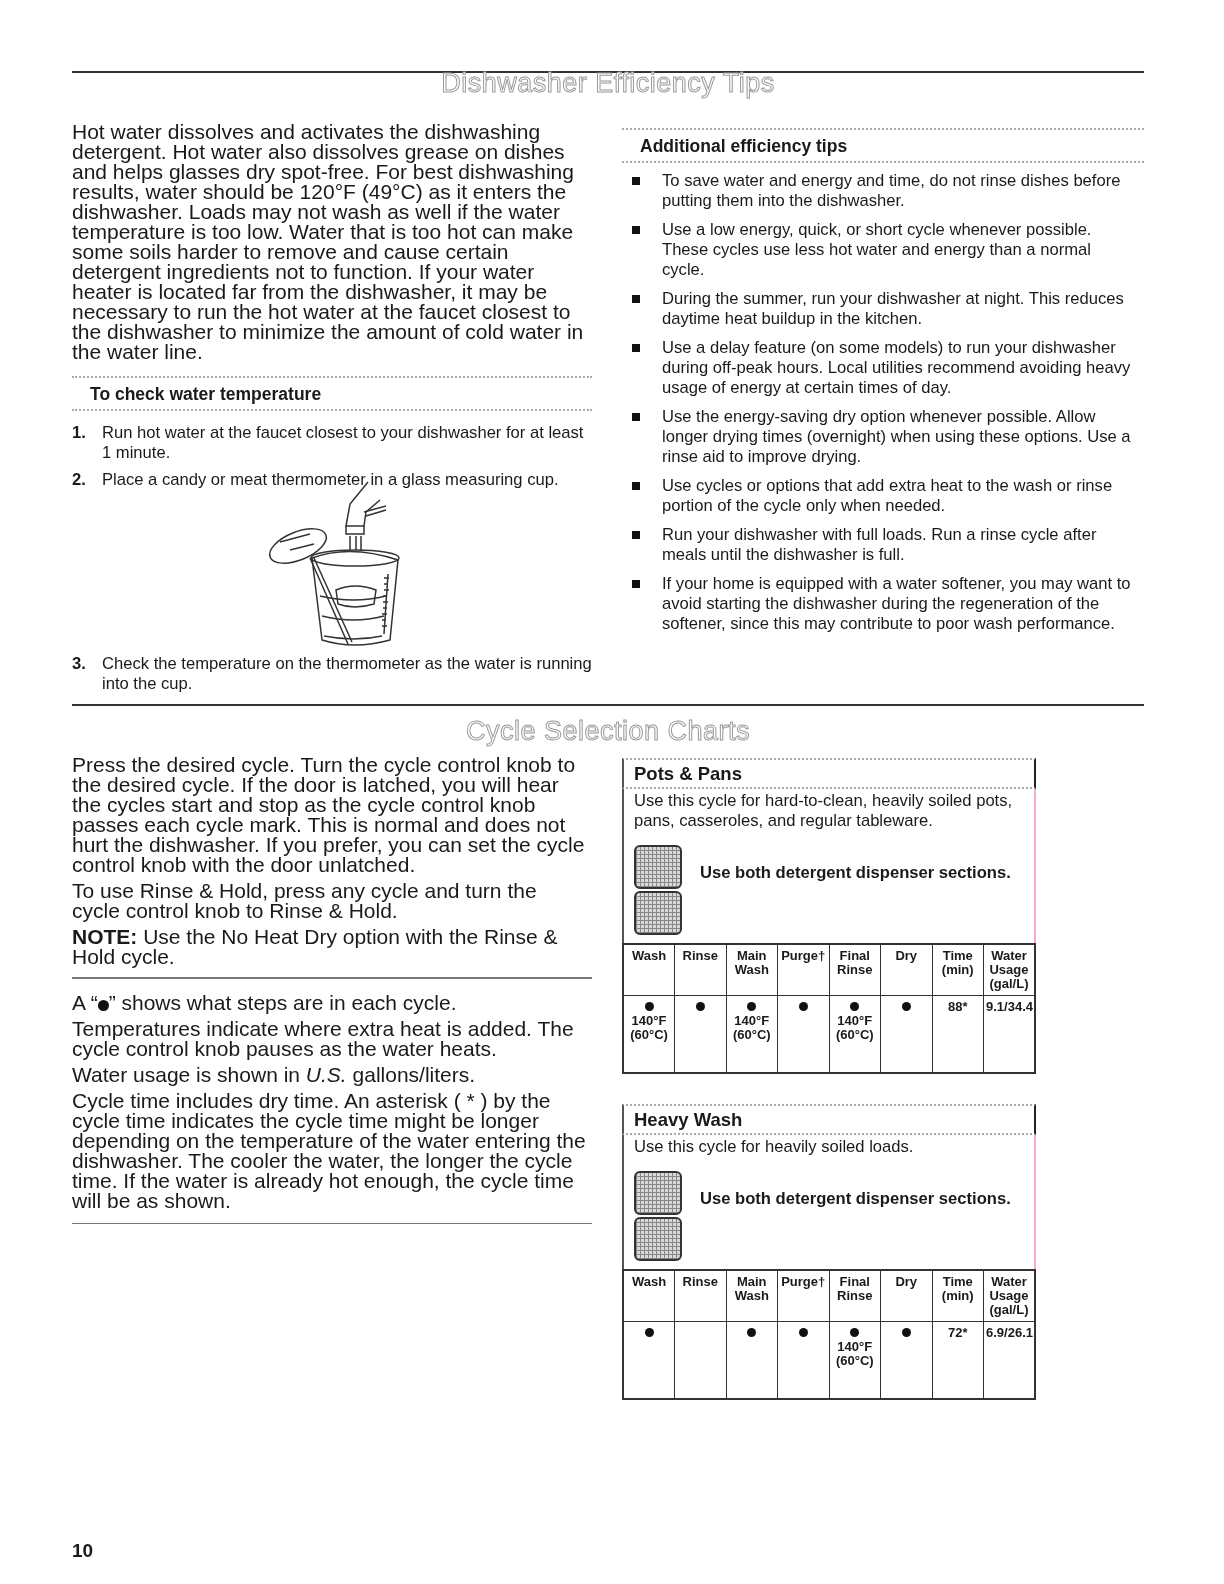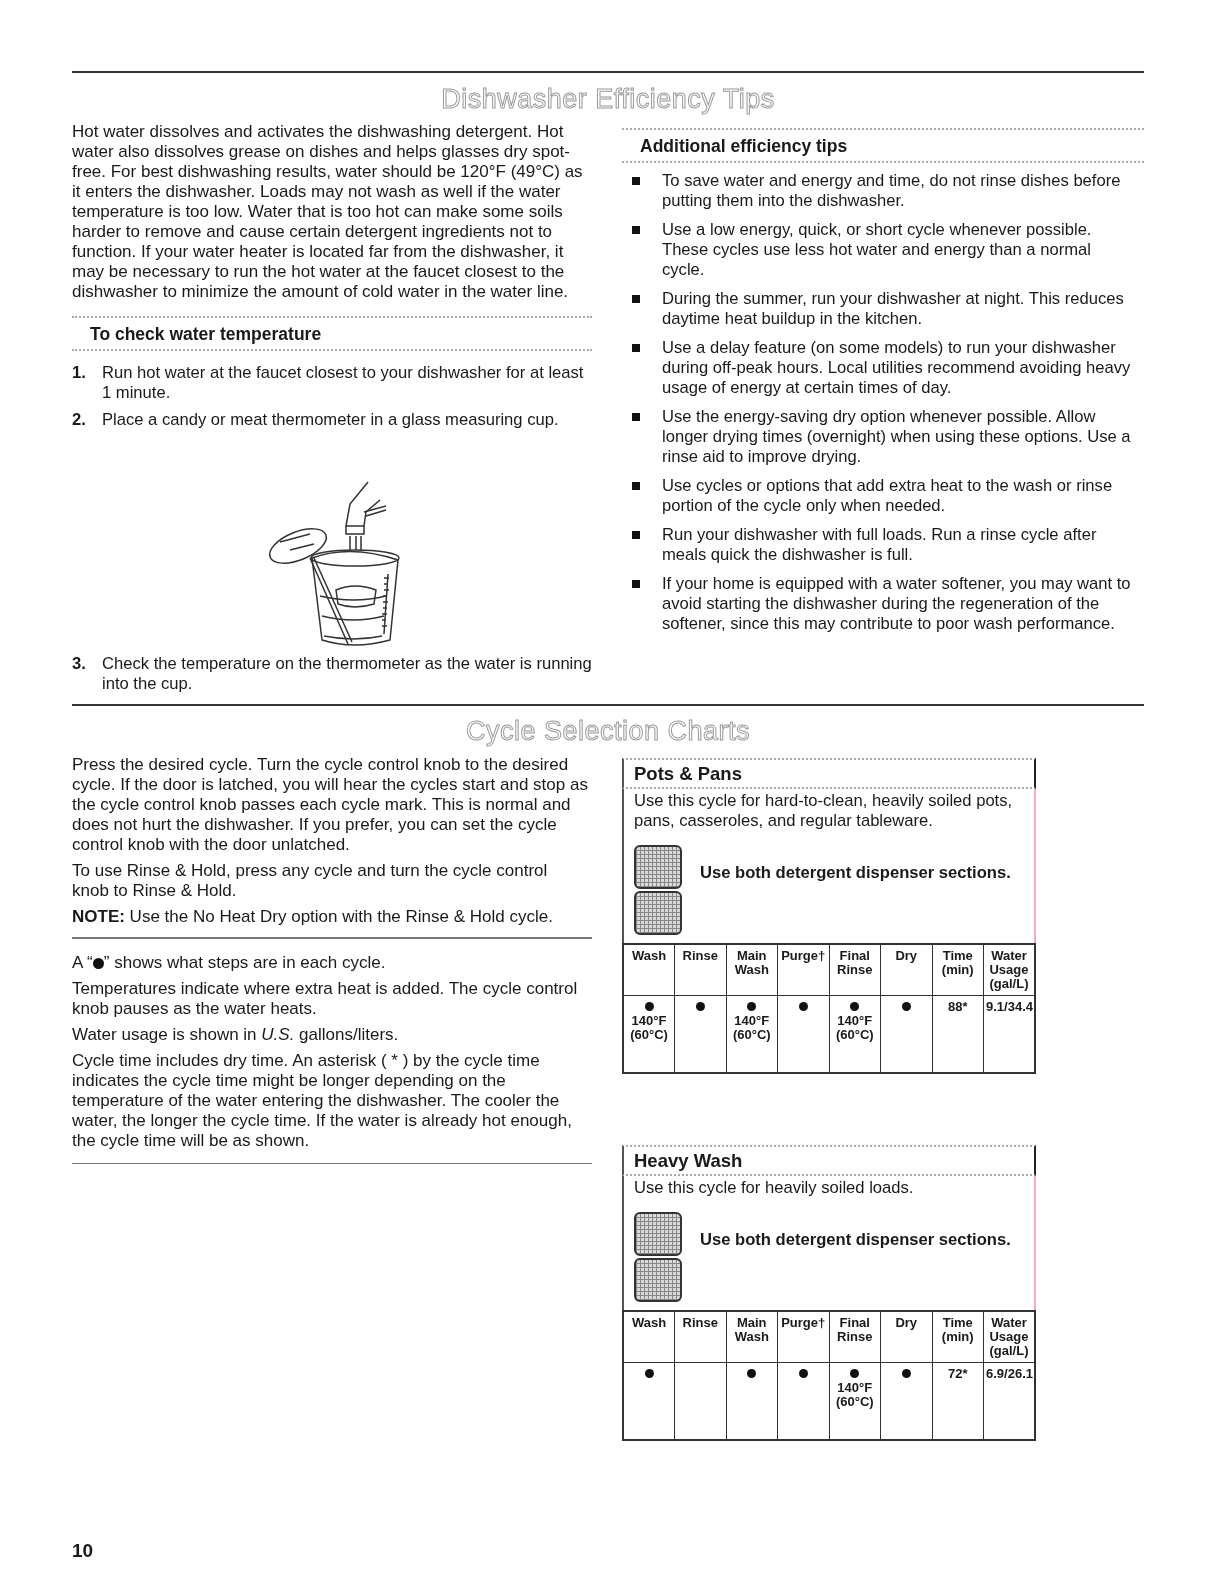--- a/index.html
+++ b/index.html
@@ -1,21 +1,21 @@
 <!DOCTYPE html>
 <html><head>
 <meta charset="utf-8">
 <style>
   html, body { margin: 0; padding: 0; background: #fff; }
   body { width: 1224px; height: 1584px; position: relative; overflow: hidden;
          font-family: "Liberation Sans", sans-serif; color: #1a1a1a; }
   .rule { position: absolute; height: 0; border-top: 2px solid #333; }
   .section-title { position: absolute; text-align: center; font-size: 27px; letter-spacing: 0.5px;
                    color: #fff; -webkit-text-stroke: 1px #9a9a9a; font-family: "Liberation Sans", sans-serif; }
-  .para { font-size: 17px; line-height: 20px; margin: 0 4px 6px 0; }
+  .para { font-size: 21px; line-height: 20px; margin: 0 4px 6px 0; }
   .col-left { position: absolute; left: 72px; width: 520px; }
   .col-right { position: absolute; left: 622px; width: 522px; }
   .subhead { position: relative; padding: 6px 0 4px 18px; font-weight: bold; font-size: 17.5px;
              border-top: 2px dotted #aaa; border-bottom: 2px dotted #aaa; margin: 0 0 12px 0; }
   .numlist { list-style: none; padding: 0; margin: 0; }
   .numlist li { position: relative; padding-left: 30px; font-size: 16.6px; line-height: 20px; margin-bottom: 7px; }
   .numlist .num { position: absolute; left: 0; top: 0; font-weight: bold; }
   .bullets { list-style: none; padding: 0; margin: 8px; }
   .bullets li { position: relative; padding-left: 32px; font-size: 16.6px; line-height: 20px; margin-bottom: 9px; }
   .bullets .sq { position: absolute; left: 2px; top: 6px; width: 8px; height: 8px; background: #111; }
@@ -41,21 +41,21 @@
   table.cyc th { height: 42px; font-weight: bold; }
   table.cyc td { height: 68px; font-weight: bold; }
   .dot { display: inline-block; width: 9px; height: 9px; border-radius: 50%; background: #111; }
   .pagenum { position: absolute; left: 72px; top: 1540px; font-weight: bold; font-size: 19px; }
   .illus { position: absolute; left: 250px; top: 478px; width: 190px; height: 170px; }
 </style>
 </head>
 <body>
 
 <div class="rule" style="left:72px; top:71px; width:1072px;"></div>
-<div class="section-title" style="left:72px; top:84px; width:1072px;">Dishwasher Efficiency Tips</div>
+<div class="section-title" style="left:72px; top:68px; width:1072px;">Dishwasher Efficiency Tips</div>
 
 <div class="col-left" style="top:122px;">
   <p class="para" style="margin-bottom:14px;">Hot water dissolves and activates the dishwashing detergent. Hot water also dissolves grease on dishes and helps glasses dry spot-free. For best dishwashing results, water should be 120°F (49°C) as it enters the dishwasher. Loads may not wash as well if the water temperature is too low. Water that is too hot can make some soils harder to remove and cause certain detergent ingredients not to function. If your water heater is located far from the dishwasher, it may be necessary to run the hot water at the faucet closest to the dishwasher to minimize the amount of cold water in the water line.</p>
   <div class="subhead">To check water temperature</div>
   <ol class="numlist">
     <li><span class="num">1.</span><span>Run hot water at the faucet closest to your dishwasher for at least 1 minute.</span></li>
     <li><span class="num">2.</span><span>Place a candy or meat thermometer in a glass measuring cup.</span></li>
   </ol>
 </div>
 
@@ -88,21 +88,21 @@
 
 <div class="col-right" style="top:128px;">
   <div class="subhead" style="margin-bottom:0;">Additional efficiency tips</div>
   <ul class="bullets">
     <li><span class="sq"></span><span>To save water and energy and time, do not rinse dishes before putting them into the dishwasher.</span></li>
     <li><span class="sq"></span><span>Use a low energy, quick, or short cycle whenever possible. These cycles use less hot water and energy than a normal cycle.</span></li>
     <li><span class="sq"></span><span>During the summer, run your dishwasher at night. This reduces daytime heat buildup in the kitchen.</span></li>
     <li><span class="sq"></span><span>Use a delay feature (on some models) to run your dishwasher during off-peak hours. Local utilities recommend avoiding heavy usage of energy at certain times of day.</span></li>
     <li><span class="sq"></span><span>Use the energy-saving dry option whenever possible. Allow longer drying times (overnight) when using these options. Use a rinse aid to improve drying.</span></li>
     <li><span class="sq"></span><span>Use cycles or options that add extra heat to the wash or rinse portion of the cycle only when needed.</span></li>
-    <li><span class="sq"></span><span>Run your dishwasher with full loads. Run a rinse cycle after meals quick the dishwasher is full.</span></li>
+    <li><span class="sq"></span><span>Run your dishwasher with full loads. Run a rinse cycle after meals until the dishwasher is full.</span></li>
     <li><span class="sq"></span><span>If your home is equipped with a water softener, you may want to avoid starting the dishwasher during the regeneration of the softener, since this may contribute to poor wash performance.</span></li>
   </ul>
 </div>
 
 <div class="rule" style="left:72px; top:704px; width:1072px;"></div>
 <div class="section-title" style="left:72px; top:716px; width:1072px;">Cycle Selection Charts</div>
 
 <div class="col-left" style="top:755px;">
   <p class="para">Press the desired cycle. Turn the cycle control knob to the desired cycle. If the door is latched, you will hear the cycles start and stop as the cycle control knob passes each cycle mark. This is normal and does not hurt the dishwasher. If you prefer, you can set the cycle control knob with the door unlatched.</p>
   <p class="para">To use Rinse &amp; Hold, press any cycle and turn the cycle control knob to Rinse &amp; Hold.</p>
@@ -148,21 +148,21 @@
           <td><span class="dot"></span></td>
           <td><span class="dot"></span><br>140°F<br>(60°C)</td>
           <td><span class="dot"></span></td>
           <td>88*</td>
           <td>9.1/34.4</td>
         </tr>
       </tbody>
     </table>
 </div>
 
-<div class="cycle-box" style="top:1145px;">
+<div class="cycle-box" style="top:1104px;">
   <div class="cycle-head">Heavy Wash</div>
   <div class="cycle-body">
     <p class="cycle-desc">Use this cycle for heavily soiled loads.</p>
     <div class="disp-row">
       <div class="disp-icon">
           <div class="disp-cup"></div>
           <div class="disp-cup"></div>
         </div>
       <div class="disp-text">Use both detergent dispenser sections.</div>
     </div>

